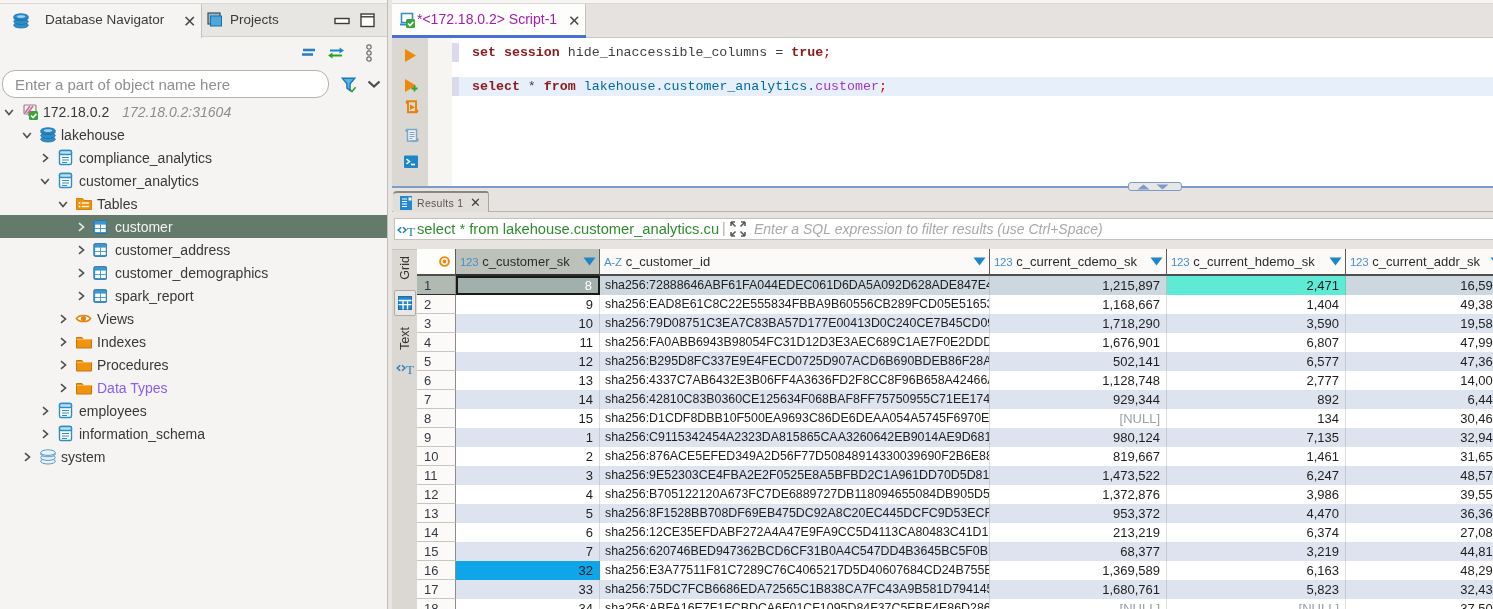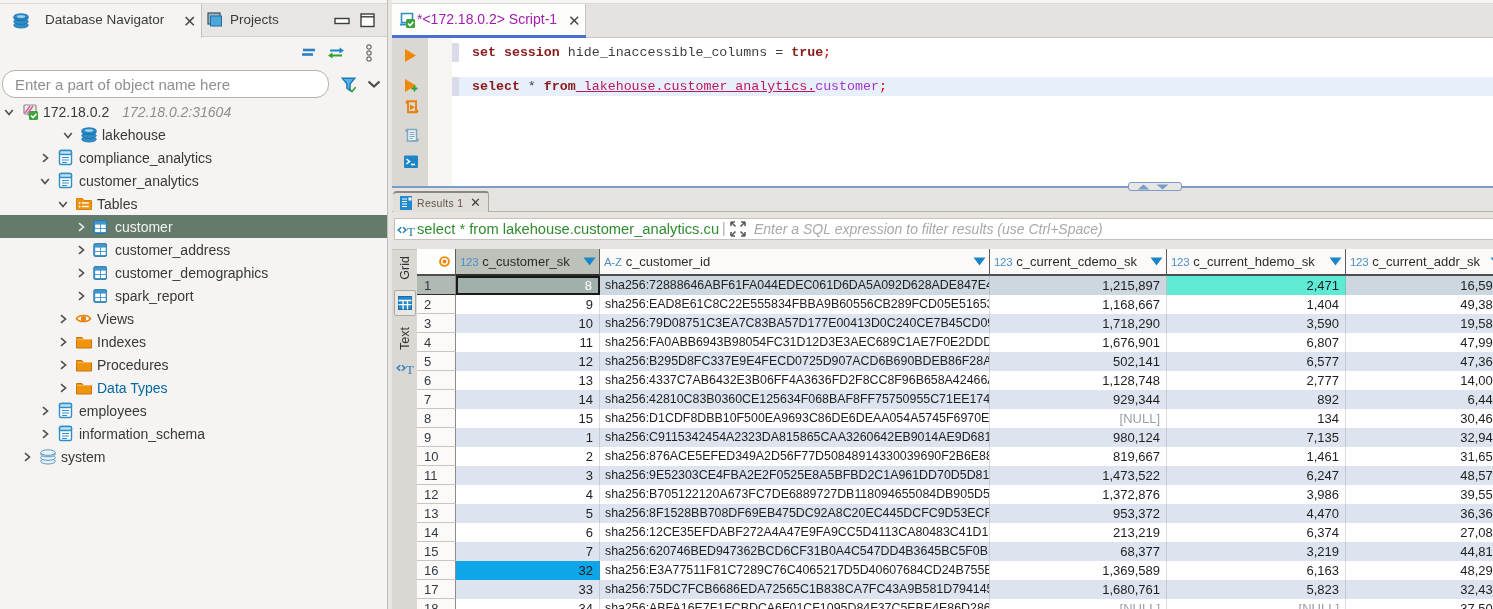--- a/index.html
+++ b/index.html
@@ -98,21 +98,21 @@
         <rect x="3" y="2" width="12" height="9" rx="1" fill="#f2f1ef" stroke="#8a8a8a" stroke-width="1.2"></rect>
         <path d="M4 10 L9 3 M6.5 10.5 L12 3" stroke="#e060a8" stroke-width="1.6" fill="none"></path>
         <rect x="7" y="11" width="4" height="2" fill="#9a9a9a"></rect>
         <rect x="8" y="8" width="9" height="9" rx="1.5" fill="#3aa33a"></rect>
         <path d="M10 12.5 l2 2 l3.4 -3.6" stroke="#fff" stroke-width="1.6" fill="none"></path>
       </svg>
     </span>
     <span>172.18.0.2</span>
     <span style="color:#8f8d89;font-style:italic;margin-left:13px;">172.18.0.2:31604</span>
   </div>
-<div class="tree-row" style="top:123px;color:#383838;padding-left:41px;">
+<div class="tree-row" style="top:123px;color:#383838;">
     <span style="width:22px;flex:0 0 22px;"></span>
     <span class="chev">
       <svg width="10" height="10" viewBox="0 0 10 10" style="">
         <path d="M1.2 3 L5 7.5 L8.8 3" fill="none" stroke="#4e4e4e" stroke-width="1.6"></path>
       </svg>
     </span>
     <span class="ticon">
       <svg width="18" height="18" viewBox="0 0 18 18" style="">
         <ellipse cx="9" cy="13.2" rx="7.3" ry="2.8" fill="#2f8ec7" stroke="#1a6fa8" stroke-width="0.8"></ellipse>
         <ellipse cx="9" cy="9.6" rx="7.3" ry="2.8" fill="#2f8ec7" stroke="#1a6fa8" stroke-width="0.8"></ellipse>
@@ -284,21 +284,21 @@
       </svg>
     </span>
     <span class="ticon">
       <svg width="18" height="17" viewBox="0 0 18 17" style="">
         <path d="M1.5 4.5 h5.5 l1.5 2 h8 v8.5 h-15 z" fill="#f0930f" stroke="#c4760a" stroke-width="1"></path>
         <path d="M1.5 6.5 h15" stroke="#f7b357" stroke-width="1"></path>
       </svg>
     </span>
     <span>Procedures</span>
   </div>
-<div class="tree-row" style="top:376px;color:#0369a1;">
+<div class="tree-row" style="top:376px;color:#8b5cf6;">
     <span style="width:58px;flex:0 0 58px;"></span>
     <span class="chev">
       <svg width="10" height="10" viewBox="0 0 10 10" style="">
         <path d="M3 1.2 L7.5 5 L3 8.8" fill="none" stroke="#4e4e4e" stroke-width="1.6"></path>
       </svg>
     </span>
     <span class="ticon">
       <svg width="18" height="17" viewBox="0 0 18 17" style="">
         <path d="M1.5 4.5 h5.5 l1.5 2 h8 v8.5 h-15 z" fill="#f0930f" stroke="#c4760a" stroke-width="1"></path>
         <path d="M1.5 6.5 h15" stroke="#f7b357" stroke-width="1"></path>
@@ -406,21 +406,21 @@
       <rect x="1" y="1.5" width="14" height="12.5" rx="1" fill="#1d86c8"></rect>
       <path d="M3.5 5 l3 2.5 l-3 2.5" stroke="#fff" stroke-width="1.6" fill="none"></path>
       <path d="M8 10.5 h4" stroke="#fff" stroke-width="1.6"></path>
     </svg>
   </div>
 <div class="abs" style="left:428px;top:38px;width:24px;height:148px;background:#f7f5f2;"></div>
 <div class="abs" style="left:452px;top:43px;width:7px;height:19px;background:#dadaeb;"></div>
 <div class="abs" style="left:452px;top:77px;width:7px;height:19px;background:#dadaeb;"></div>
 <div class="abs" style="left:459px;top:77px;width:1034px;height:19px;background:#e7effb;"></div>
 <div class="abs code" style="left:472px;top:44px;"><span class="kw">set session</span><span style="color:#3f3f3f;"> hide_inaccessible_columns = </span><span class="kw">true</span><span style="color:#d40000;">;</span></div>
-<div class="abs code" style="left:472px;top:78px;"><span class="kw">select</span><span style="color:#3f3f3f;"> * </span><span class="kw">from</span><span style="color:#be185d;text-decoration:underline;"> lakehouse.customer_analytics.</span><span style="color:#a135cc;">customer</span><span style="color:#d40000;">;</span></div>
+<div class="abs code" style="left:472px;top:78px;"><span class="kw">select</span><span style="color:#3f3f3f;"> * </span><span class="kw">from</span><span style="color:#0369a1;"> lakehouse.customer_analytics.</span><span style="color:#a135cc;">customer</span><span style="color:#d40000;">;</span></div>
 <div class="abs" style="left:392px;top:186px;width:1101px;height:1.5px;background:#7b9cc9;"></div>
 <div class="abs" style="left:1128px;top:182px;width:54px;height:9px;background:#e9e7e4;border:1px solid #7b9cc9;border-radius:3px;z-index:6;"></div>
 <div class="abs" style="left:1137px;top:184px;z-index:7;">
     <svg width="13" height="6" viewBox="0 0 13 6" style="">
       <path d="M0.5 5.5 h12 L6.5 0.5 z" fill="#7b9cc9"></path>
     </svg>
   </div>
 <div class="abs" style="left:1156px;top:184px;z-index:7;">
     <svg width="13" height="6" viewBox="0 0 13 6" style="">
       <path d="M0.5 0.5 h12 L6.5 5.5 z" fill="#7b9cc9"></path>

